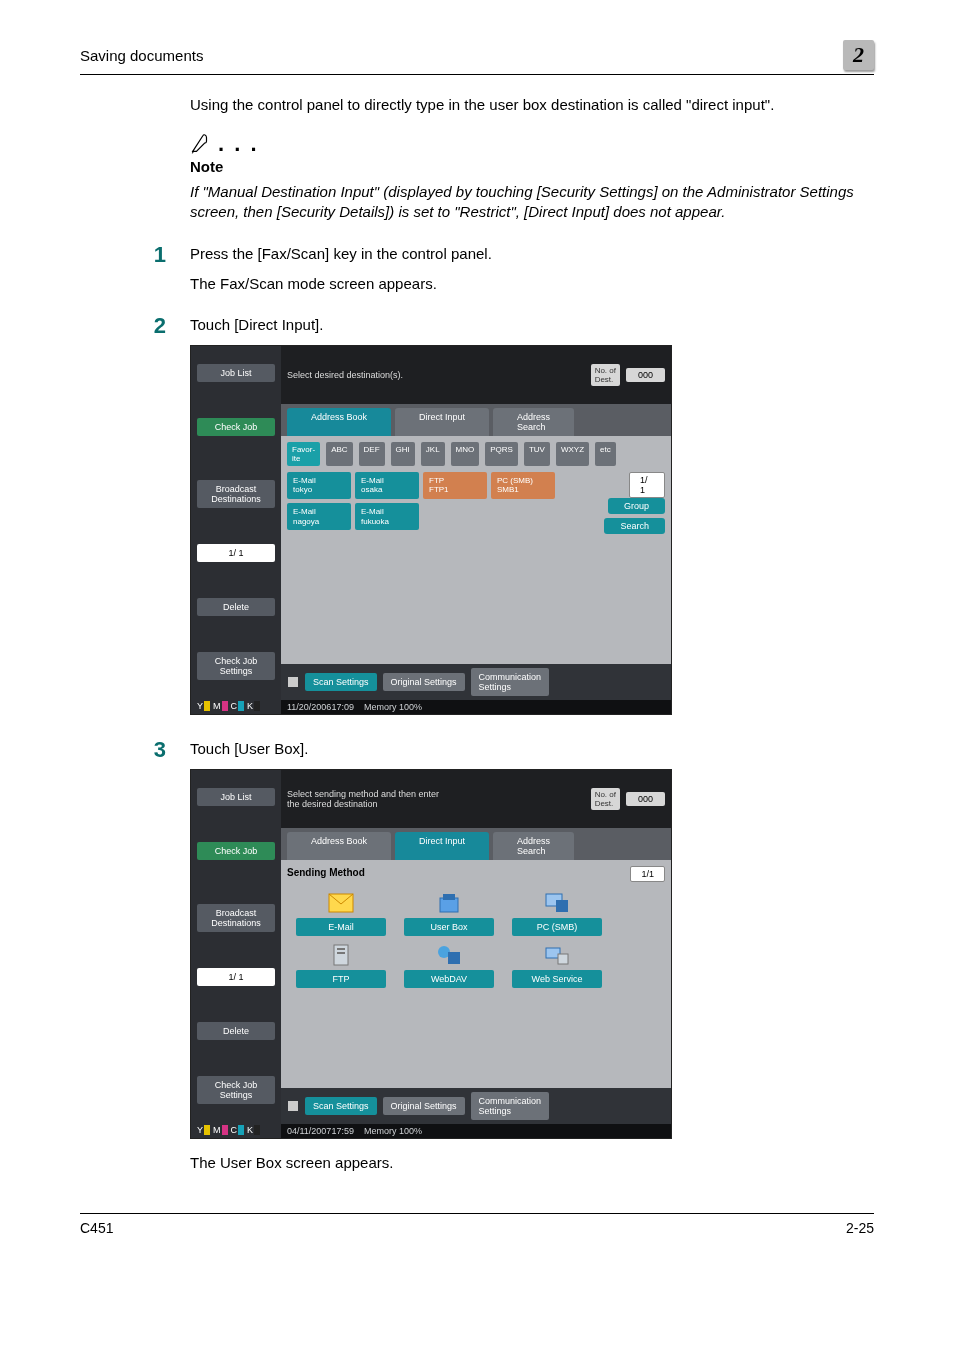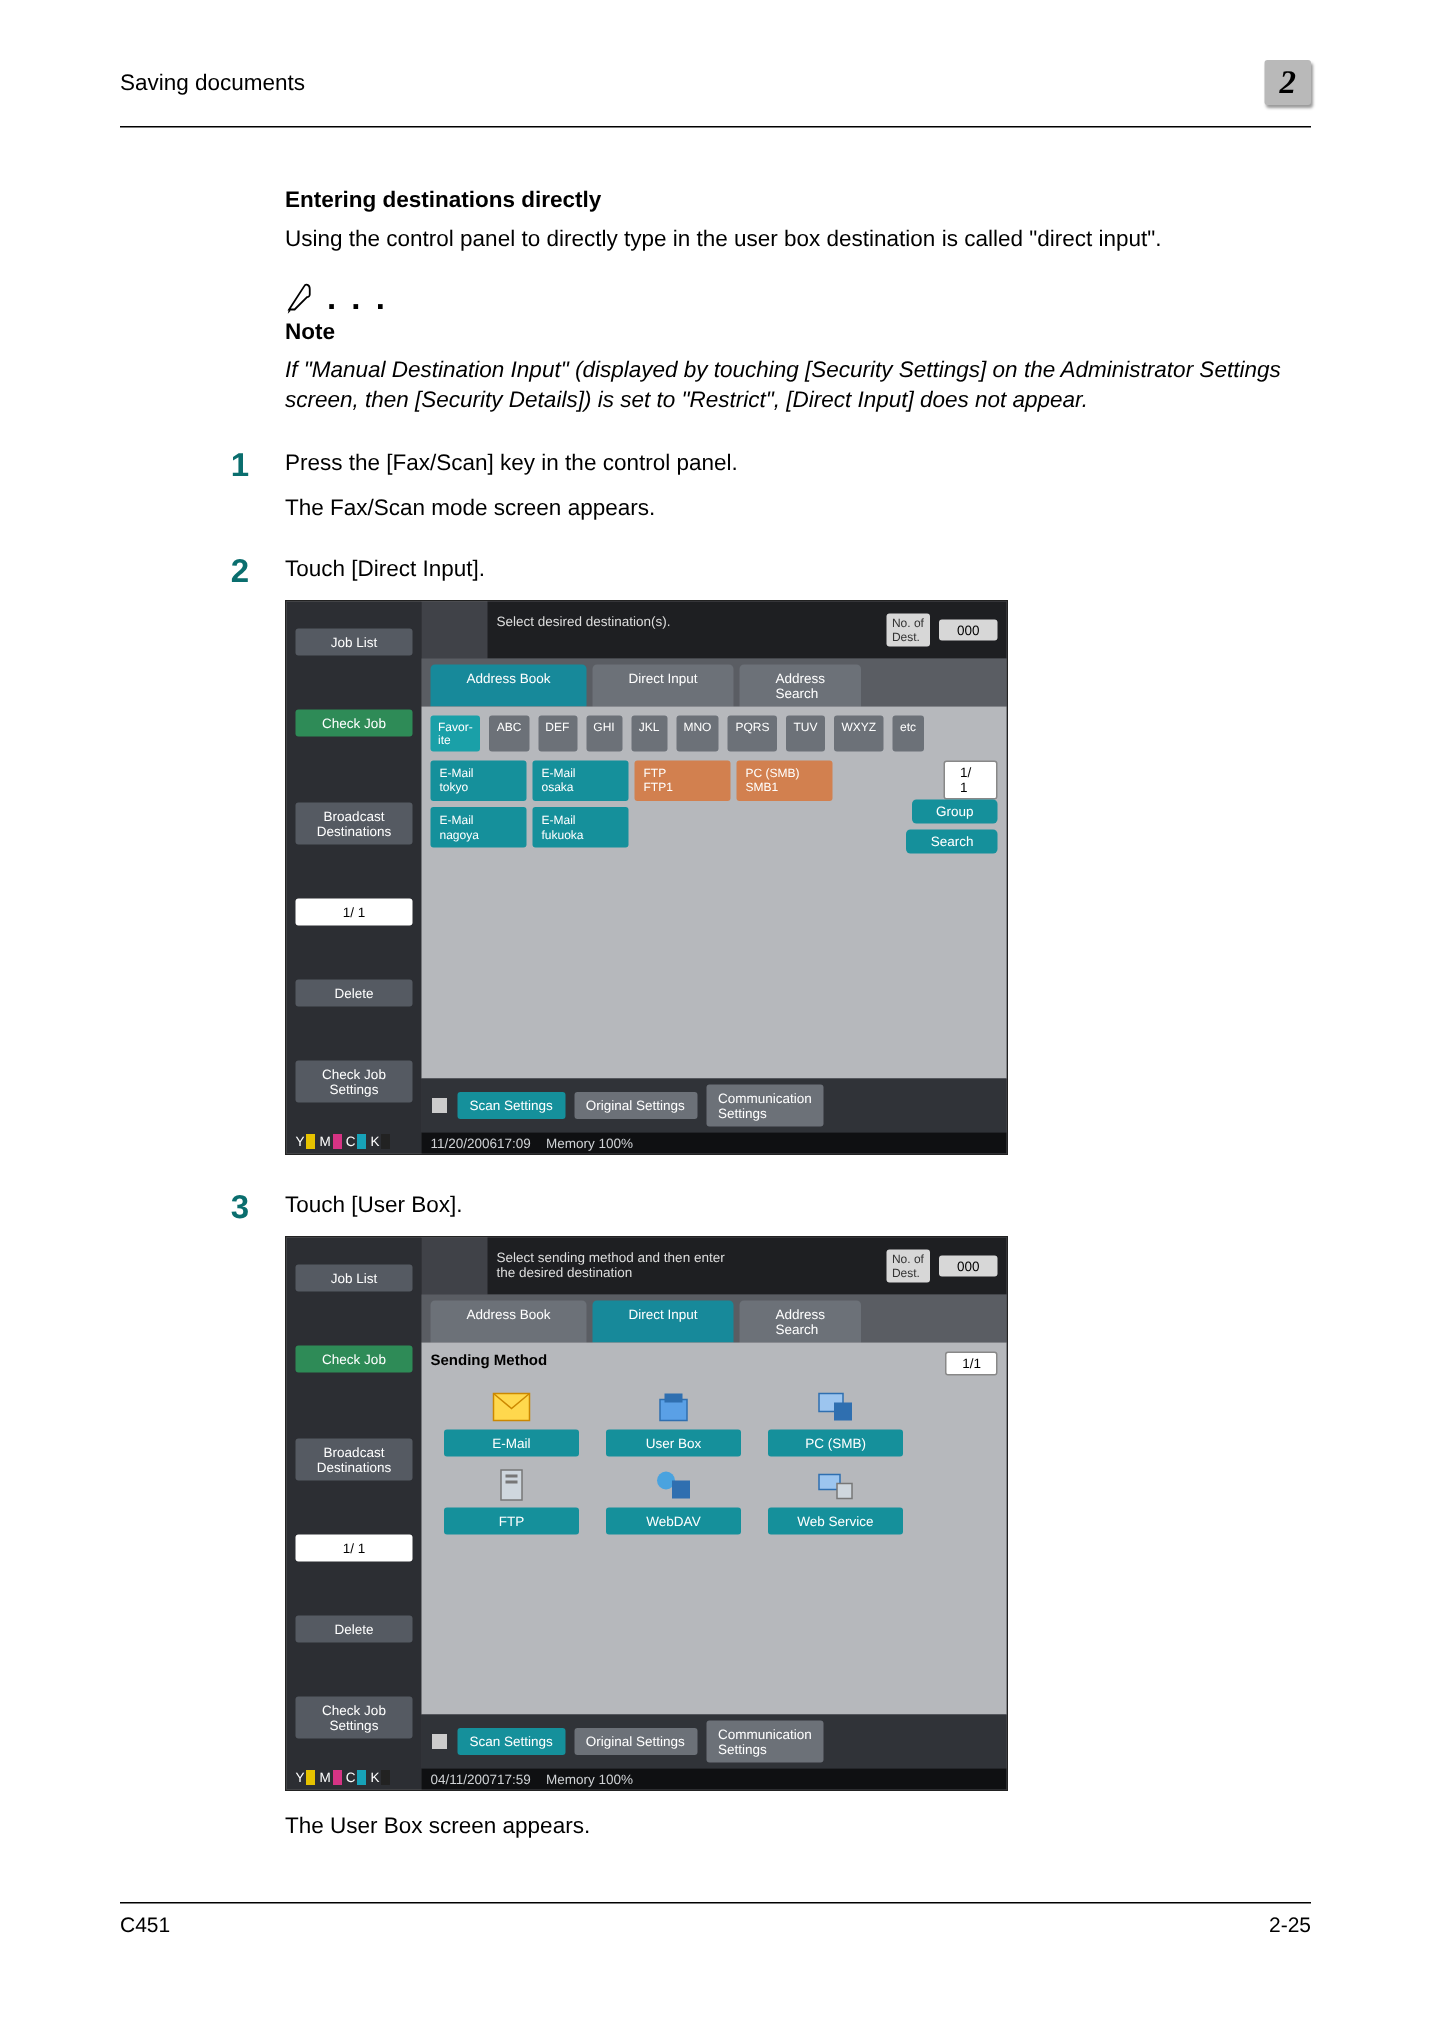--- a/index.html
+++ b/index.html
@@ -25,22 +25,22 @@
     font-size:15px;
   }
   .page{
     padding:40px 80px 60px 80px;
     box-sizing:border-box;
   }
   .running-head{
     display:flex;
     align-items:center;
     border-bottom:1px solid #000;
-    padding-bottom:14px;
-    margin-bottom:40px;
+    padding-bottom:4px;
+    margin-bottom:20px;
   }
   .running-head .title{flex:1;font-size:15px;}
   .chap-badge{
     background:#b9b9b9;
     color:#000;
     font-style:italic;
     font-weight:bold;
     font-size:22px;
     font-family:Georgia,'Times New Roman',serif;
     padding:2px 10px;
@@ -102,24 +102,24 @@
     background:#4d535b;
     color:#fff;
   }
   .side-btn.green{background:var(--btn-green);}
   .side-btn.dark{background:#555a62;}
   .side-spacer{flex:1;}
   .main-col{flex:1;background:#404248;display:flex;flex-direction:column;}
   .msg-bar{
     background:#1e1f22;
     color:#ddd;
-    padding:8px 6px;
+    padding:18px 6px;
     display:flex;
+    align-items:center;
     justify-content:space-between;
-    margin-left:44px;
   }
   .counter{background:#d7d7d7;color:#000;padding:2px 12px;margin-left:6px;border-radius:2px;font-size:9px;}
   .tab-row{display:flex;gap:4px;padding:4px 6px 0 6px;background:#5a5d63;}
   .tab{
     background:#6c7178;color:#fff;padding:4px 24px;border-top-left-radius:3px;border-top-right-radius:3px;font-size:9px;
   }
   .tab.active{background:#17899a;color:#fff;}
   .panel{background:#b6b8bc;flex:1;padding:6px;color:#000;}
   .alpha-row{display:flex;gap:6px;margin-bottom:6px;}
   .alpha{background:#6c7178;color:#fff;font-size:8px;padding:3px 5px;border-radius:2px;}
@@ -166,21 +166,20 @@
 
 <div class="page">
 
   <div class="running-head">
     <span class="title">Saving documents</span>
     <span class="chap-badge">2</span>
   </div>
 
   <div class="content">
 
-    <h4 class="sub">Entering destinations directly</h4>
     <p>Using the control panel to directly type in the user box destination is called "direct input".</p>
 
     <div class="note-block">
       <div class="note-icon-row">
         <span>
           <svg width="22" height="22" viewBox="0 0 24 24">
               <path d="M3 20 L14 3 C15 1 18 2 18 5 L18 9 C18 10 17 11 16 11 L7 20 Z" fill="none" stroke="#000" stroke-width="1.3"></path>
               <path d="M4 21 L2 23 L3 19 Z" fill="#000"></path>
             </svg>
         </span>

